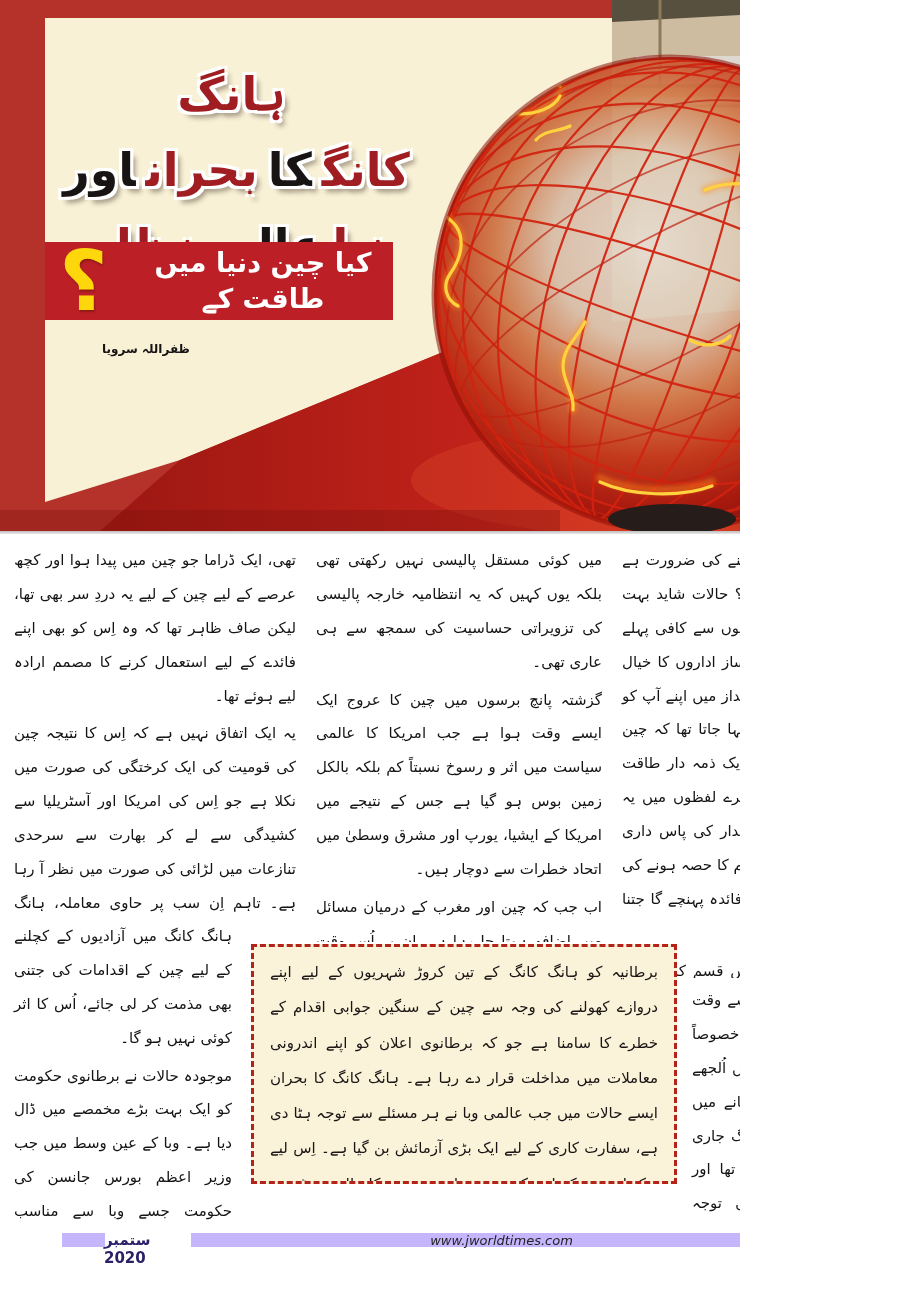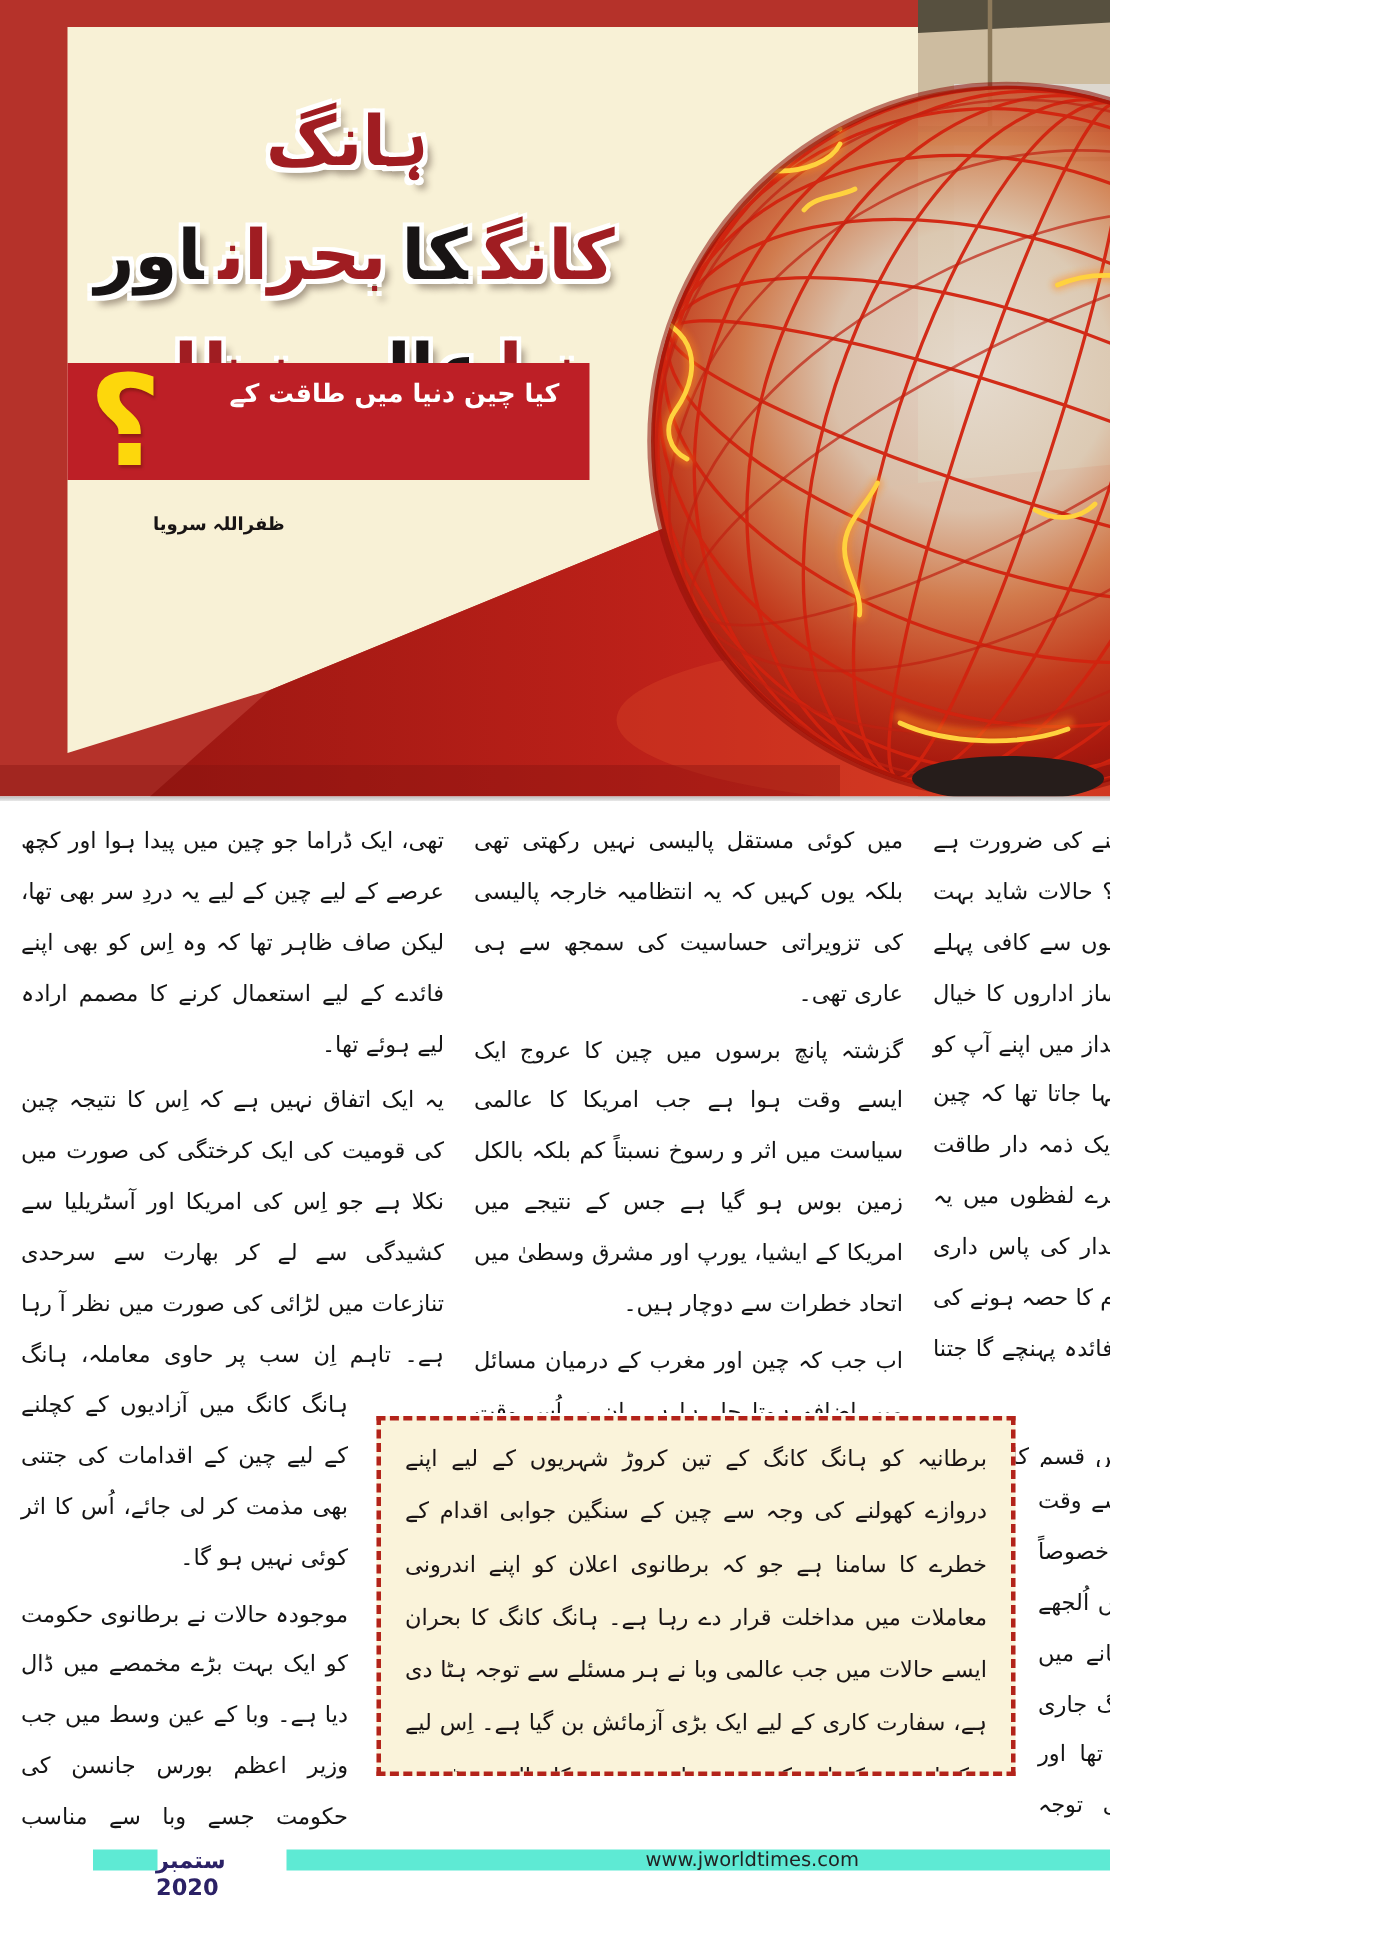--- a/index.html
+++ b/index.html
@@ -12,39 +12,39 @@
         background:linear-gradient(#bdbdbd,#e9e9e9);}
   .title-block{position:absolute;top:56px;left:48px;width:372px;z-index:6;
         direction:rtl;text-align:center;font-weight:bold;font-size:46px;line-height:76px;
         text-shadow:-3px -3px 0 #fff,3px -3px 0 #fff,-3px 3px 0 #fff,3px 3px 0 #fff,5px 6px 5px rgba(60,40,30,.45);}
   .t-red{color:#a01d22;margin:0 5px;}
   .t-black{color:#181414;margin:0 5px;}
   .q-banner{position:absolute;top:242px;left:45px;width:348px;height:78px;background:#bd1f26;z-index:7;}
   .q-mark{position:absolute;left:14px;top:-16px;font-size:84px;line-height:110px;font-weight:bold;color:#fdd70c;
         text-shadow:1px 2px 2px rgba(80,20,0,.4);}
   .q-text{position:absolute;right:10px;top:3px;width:240px;direction:rtl;text-align:center;
-        color:#ffffff;font-weight:bold;font-size:17px;line-height:36px;}
+        color:#ffffff;font-weight:bold;font-size:27px;line-height:36px;}
   .author{position:absolute;top:342px;left:102px;z-index:7;direction:rtl;
         font-size:12px;font-weight:bold;color:#181414;}
   
   .content{position:absolute;top:540px;left:0;width:924px;height:692px;}
   .col{position:absolute;direction:rtl;text-align:justify;color:#141414;
         font-size:15px;line-height:2.26;overflow:hidden;}
   .col p{margin:4px;}
   .col-1 {right:10px; top:0;     width:296px;height:438px;}
   .col-1b{right:10px; top:440px; width:226px;height:252px;}
   .col-2 {right:318px;top:0;     width:294px;height:402px;}
   .col-3 {right:624px;top:0;     width:290px;height:374px;}
   .col-3b{right:688px;top:376px; width:226px;height:316px;}
   .pull-box{position:absolute;right:247px;top:404px;width:426px;height:240px;box-sizing:border-box;
         background:#faf3da;border:3px dashed #b3231a;padding:8px 16px;
         direction:rtl;text-align:justify;font-size:15px;line-height:2.35;color:#1a1414;overflow:hidden;}
   
   .footer{position:absolute;top:1231px;left:0;width:924px;height:22px;padding-left:36px;}
-  .f-bar{position:absolute;top:2px;height:14px;background:#5eead4;}
+  .f-bar{position:absolute;top:2px;height:14px;background:#c4b5fd;font-style:italic;}
   .f-bar-left {left:62px;width:43px;}
   .f-bar-mid  {left:191px;width:621px;text-align:center;font-size:13px;line-height:15px;color:#222;}
   .f-bar-right{left:846px;width:36px;}
   .f-date{position:absolute;left:104px;top:0;width:84px;direction:rtl;text-align:left;
         font-size:15px;font-weight:bold;color:#2b2166;}
   .f-num{position:absolute;left:816px;top:-1px;font-size:17px;font-weight:bold;color:#701a75;}
 </style>
 </head>
 <body>
 

